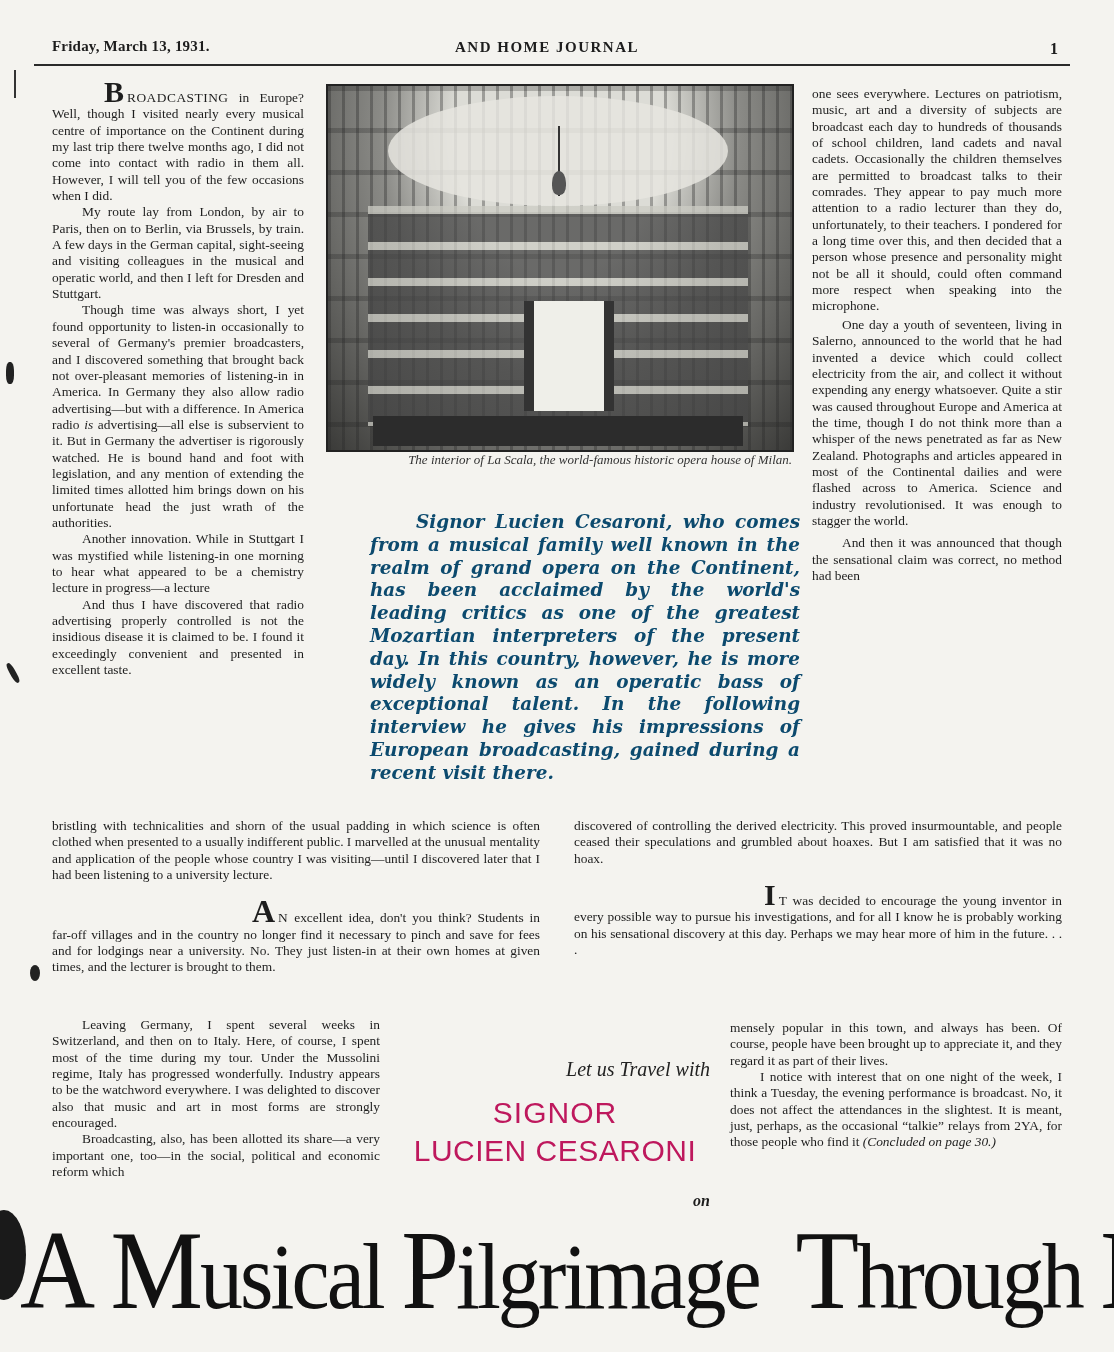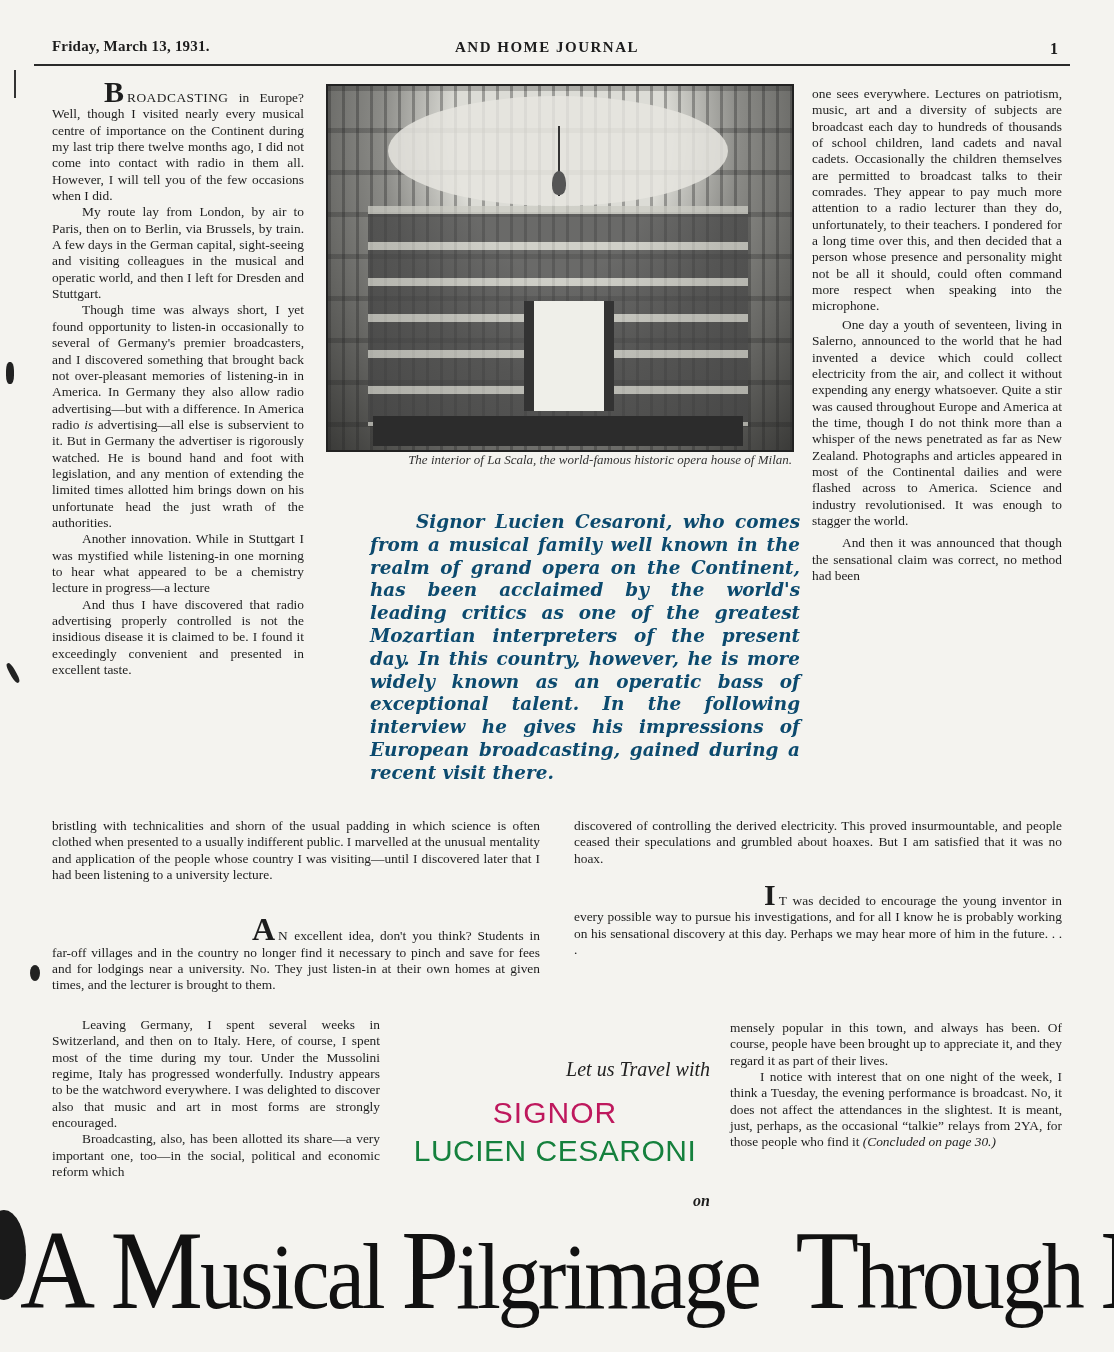--- a/index.html
+++ b/index.html
@@ -45,21 +45,21 @@
   .intro {
     left:340px; top:511px; width:430px;
     font-family:"DejaVu Serif","Liberation Serif",serif;
     font-weight:bold; font-style:italic; font-size:18.4px; line-height:22.8px;
     text-align:justify; color:#0c4a6e;margin-left:30px;
   }
   .intro span.indent { display:inline-block; width:46px; }
 
   .promo-line1 { left:400px; top:1058px; width:310px; text-align:right; font-size:20px; font-style:italic; color:#222; }
   .promo-name1 { left:400px; top:1096px; width:310px; text-align:center; font-family:"Liberation Sans","DejaVu Sans",sans-serif; font-size:30px; letter-spacing:1px; color:#be185d; }
-  .promo-name2 { left:400px; top:1134px; width:310px; text-align:center; font-family:"Liberation Sans","DejaVu Sans",sans-serif; font-size:30px; letter-spacing:0.5px; color:#15803d; }
+  .promo-name2 { left:400px; top:1134px; width:310px; text-align:center; font-family:"Liberation Sans","DejaVu Sans",sans-serif; font-size:30px; letter-spacing:0.5px; color:#be185d; }
   .promo-on { left:400px; top:1192px; width:310px; text-align:right; font-size:16px; font-style:italic; font-weight:bold; }
 
   .headline {
     left:20px; top:1216px; width:1080px;
     font-family:"Liberation Serif","DejaVu Serif",serif;
     font-size:86px; line-height:100px; white-space:nowrap; letter-spacing:-3px; color:#111;
     transform:scaleY(1.08); transform-origin:left top;
   }
   .headline .big { font-size:104px; }
 
@@ -100,21 +100,21 @@
   <div class="box-tiers"></div>
   <div class="royal-box"></div>
   <div class="stalls"></div>
 </div>
 <div class="abs caption">The interior of La Scala, the world-famous historic opera house of Milan.</div>
 
 <div class="abs intro"><span class="indent"></span><span>Signor Lucien Cesaroni, who comes from a musical family well known in the realm of grand opera on the Continent, has been acclaimed by the world's leading critics as one of the greatest Mozartian interpreters of the present day. In this country, however, he is more widely known as an operatic bass of exceptional talent. In the following interview he gives his impressions of European broadcasting, gained during a recent visit there.</span></div>
 
 <div class="abs col" style="left:52px; top:818px; width:488px;">
   <p class="noindent">bristling with technicalities and shorn of the usual padding in which science is often clothed when presented to a usually indifferent public. I marvelled at the unusual mentality and application of the people whose country I was visiting—until I discovered later that I had been listening to a university lecture.</p>
-  <p class="noindent" style="margin-top:34px;">
+  <p class="noindent" style="margin-top:16px;">
     <span style="display:inline-block; width:200px;"></span><span class="dropcap" style="float:none; font-size:32px;">A</span><span class="smallcaps">N</span><span> excellent idea, don't you think? Students in far-off villages and in the country no longer find it necessary to pinch and save for fees and for lodgings near a university. No. They just listen-in at their own homes at given times, and the lecturer is brought to them.</span>
   </p>
 </div>
 
 <div class="abs col" style="left:52px; top:1017px; width:328px;">
   <p>Leaving Germany, I spent several weeks in Switzerland, and then on to Italy. Here, of course, I spent most of the time during my tour. Under the Mussolini regime, Italy has progressed wonderfully. Industry appears to be the watchword everywhere. I was delighted to discover also that music and art in most forms are strongly encouraged.</p>
   <p>Broadcasting, also, has been allotted its share—a very important one, too—in the social, political and economic reform which</p>
 </div>
 
 <div class="abs col" style="left:812px; top:86px; width:250px;">

